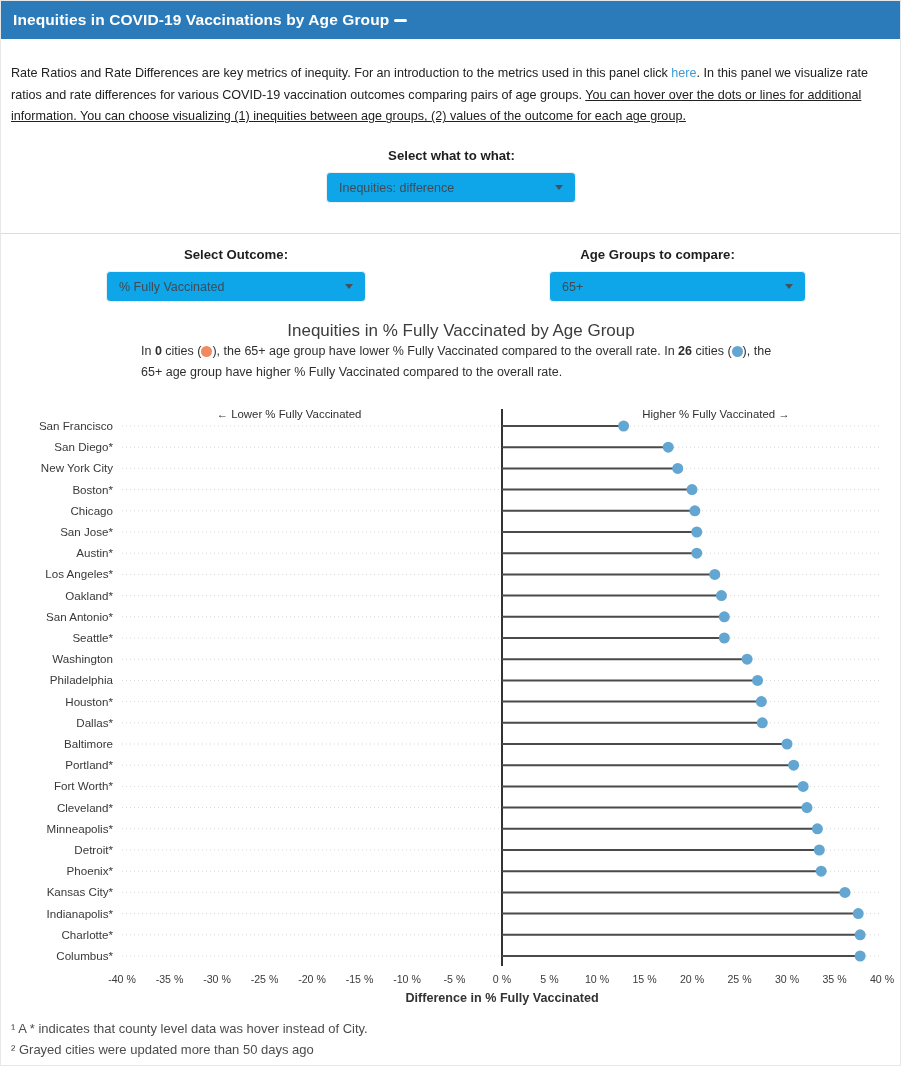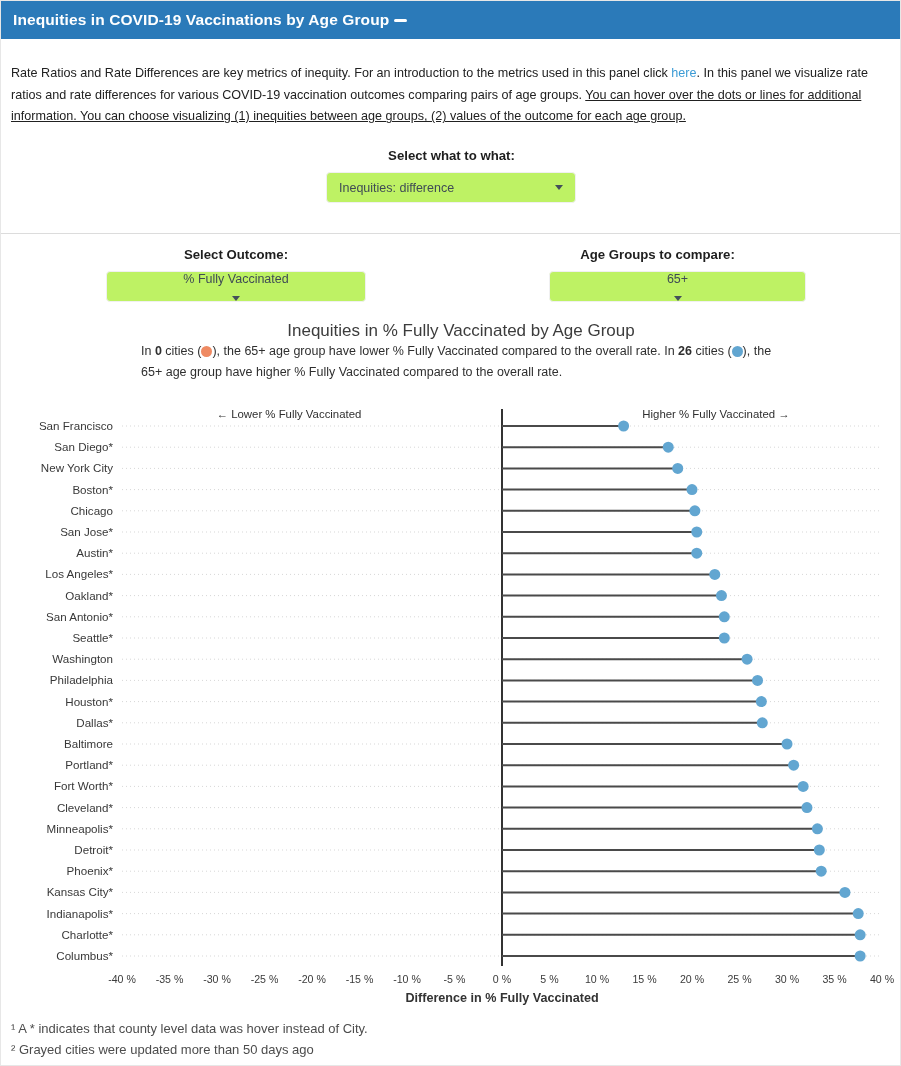--- a/index.html
+++ b/index.html
@@ -13,24 +13,24 @@
 
   .intro{position:absolute;left:10px;top:62px;width:880px;font-size:12.6px;line-height:21.7px;color:#212121;}
   .lnk{color:#3c9bd5;cursor:pointer;}
   .u{text-decoration:underline;}
 
   .sec-label{position:absolute;text-align:center;font-weight:700;font-size:13.2px;color:#1e1e1e;}
   .plot-label{left:0;top:147px;width:901px;}
   .outcome-label{left:0;top:246px;width:470px;}
   .age-label{left:528px;top:246px;width:257px;}
 
-  .select-box{position:absolute;height:31px;background:#bef264;border:1px solid #f0f0f1;border-radius:4px;display:flex;align-items:center;justify-content:space-between;padding:0 12px;box-sizing:border-box;font-size:12.5px;color:#3f4b55;cursor:pointer;}
+  .select-box{position:absolute;height:31px;background:#0ea5e9;border:1px solid #f0f0f1;border-radius:4px;display:flex;align-items:center;justify-content:space-between;padding:0 12px;box-sizing:border-box;font-size:12.5px;color:#3f4b55;cursor:pointer;}
   .plot-dd{left:325px;top:171px;width:250px;}
-  .outcome-dd{left:105px;top:270px;width:260px;flex-direction:column;}
-  .age-dd{left:548px;top:270px;width:257px;flex-direction:column;}
+  .outcome-dd{left:105px;top:270px;width:260px;}
+  .age-dd{left:548px;top:270px;width:257px;}
   .caret{width:0;height:0;border-left:4.5px solid transparent;border-right:4.5px solid transparent;border-top:5px solid #44505a;}
 
   .divider{position:absolute;left:0;top:232px;width:100%;height:0;border-top:1px solid #dcdcdc;}
 
   .chart-title{position:absolute;left:0;top:320px;width:920px;text-align:center;font-size:17px;color:#3c3c3c;}
   .chart-sub{position:absolute;left:140px;top:340px;width:640px;text-align:left;font-size:12.5px;line-height:21px;color:#2f2f2f;}
   .dot{display:inline-block;width:11px;height:11px;border-radius:50%;vertical-align:-2px;}
 
   svg.chart{position:absolute;left:0;top:400px;}
   .ylab{font-size:11.6px;fill:#383838;}

